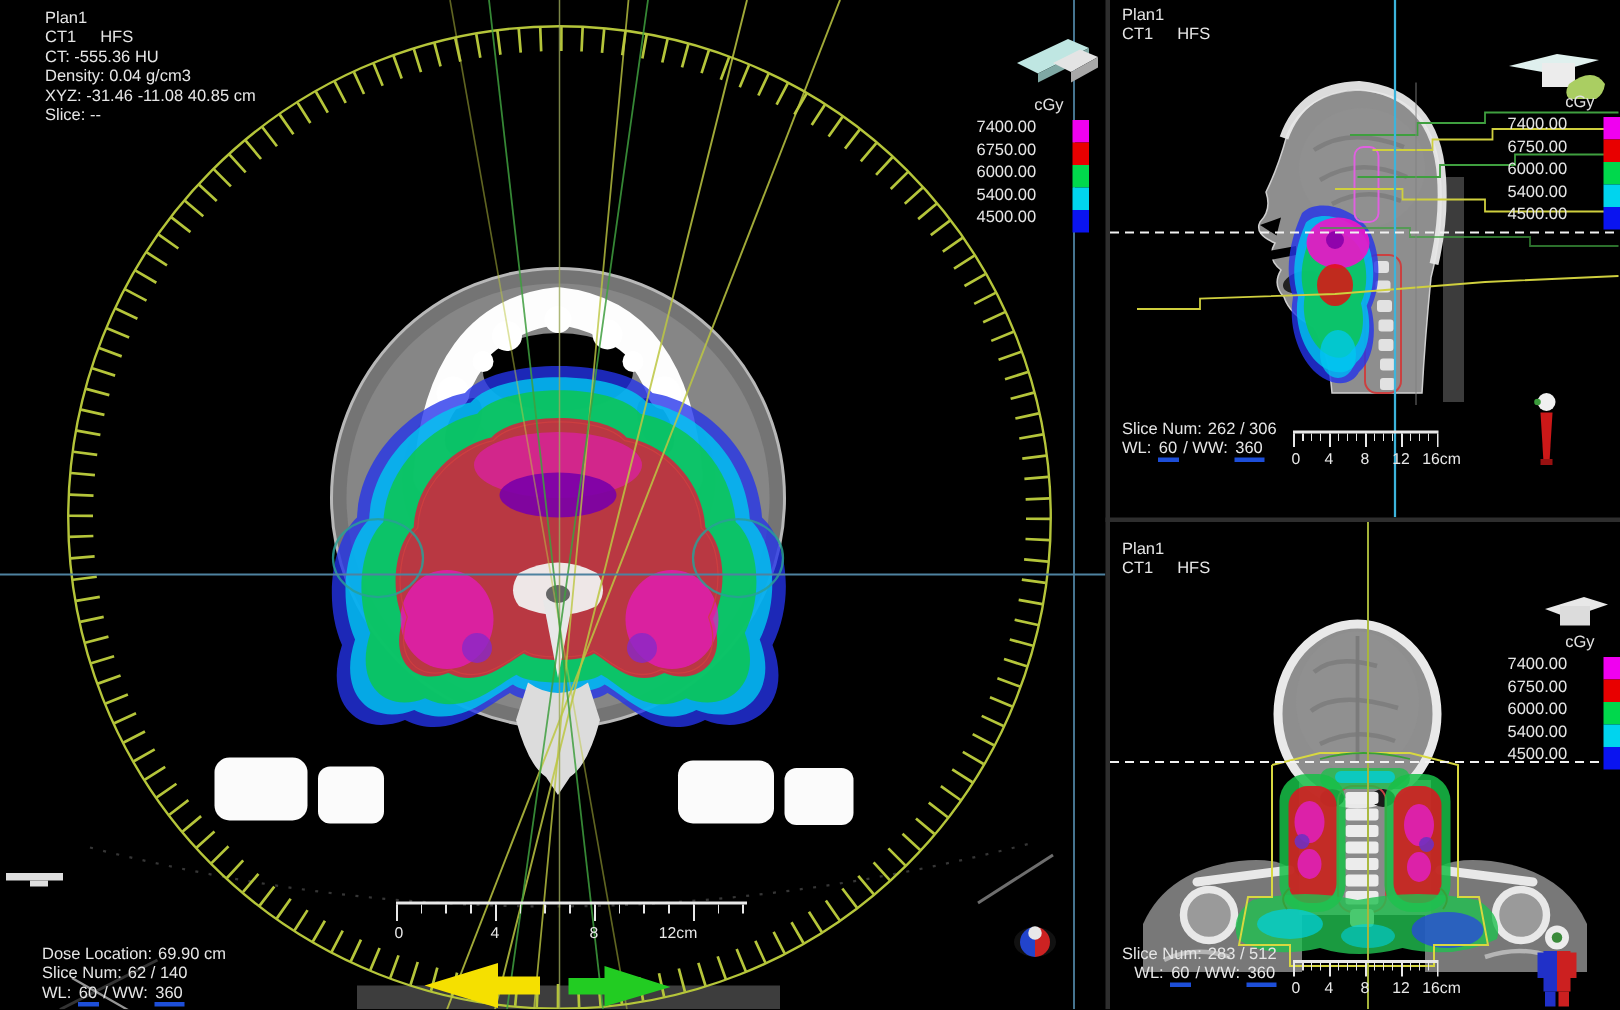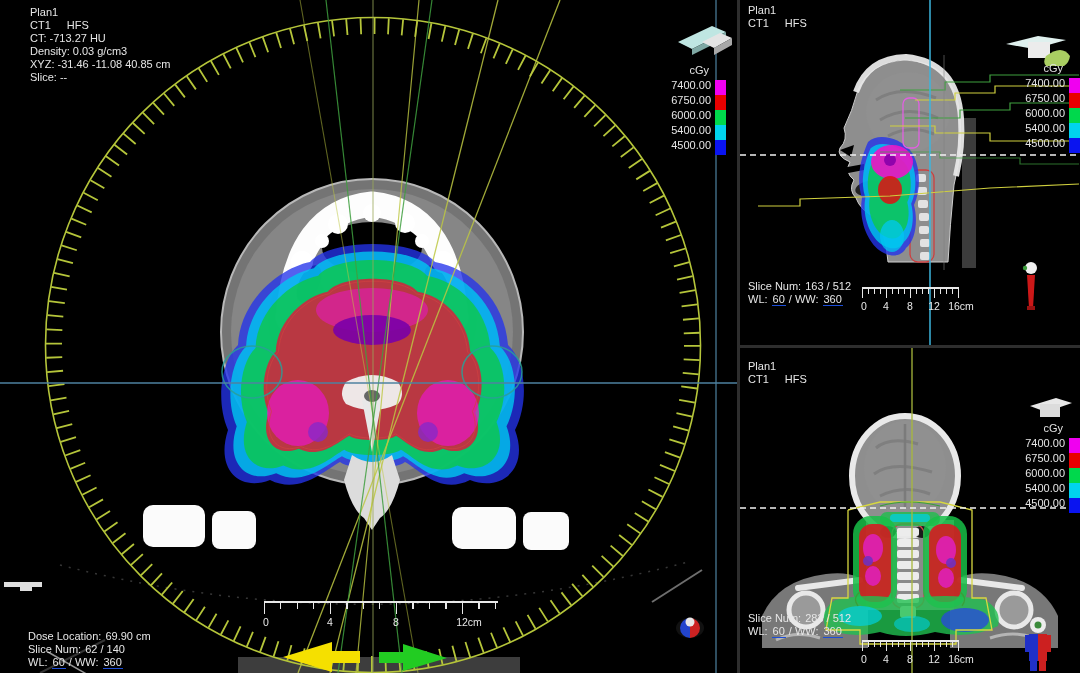--- a/index.html
+++ b/index.html
@@ -10,27 +10,27 @@
   .panel.sagittal{left:740px;top:0;width:340px;height:345px;}
   .panel.coronal{left:740px;top:348px;width:340px;height:325px;}
   .v-divider{position:absolute;left:737px;top:0;width:3px;height:673px;background:#2e2e2e;}
   .h-divider{position:absolute;left:737px;top:345px;width:343px;height:3px;background:#2e2e2e;}
   svg.scene{position:absolute;left:0;top:0;}
   .info{position:absolute;line-height:13px;white-space:nowrap;}
   .info .line{height:13px;}
   .gap{margin-left:16px;margin-top:16px;}
   .sep{margin:0 3px;}
   .lab{margin-right:4px;}
-  .uline{border-bottom:1px solid #1d4ed8;padding:0 1px;}
+  .uline{border-bottom:3px solid #1d4ed8;padding:0 1px;}
   
   .legend{position:absolute;width:78px;}
   .legend-unit{text-align:right;padding-right:17px;height:16px;line-height:16px;color:#e2e2e2;}
   .legend-body{display:flex;justify-content:flex-end;}
   .legend-values{width:60px;}
-  .legend-values .lv{height:15px;line-height:15px;text-align:right;}
+  .legend-values .lv{height:15px;line-height:15px;text-align:left;}
   .legend-bar{width:11px;margin-left:4px;margin-top:2px;}
   .legend-bar .seg{width:11px;height:15px;}
   .seg0{background:#f000f0;} .seg1{background:#e80000;} .seg2{background:#00d84c;}
   .seg3{background:#00d4ee;} .seg4{background:#0a14f0;}
   
   .ruler{position:absolute;}
   .ruler .ticks{border-top:2px solid #e8e8e8;background-repeat:no-repeat,no-repeat;}
   .ruler.big .ticks{width:234px;height:11px;
      background-image:repeating-linear-gradient(90deg,#e8e8e8 0 1.4px,transparent 1.4px 66px),
                       repeating-linear-gradient(90deg,#e8e8e8 0 1px,transparent 1px 16.5px);
@@ -133,22 +133,22 @@
       <line x1="0" y1="383" x2="737" y2="383" stroke="#4e82a0" stroke-width="1.3"></line>
       <line x1="716" y1="0" x2="716" y2="673" stroke="#4e82a0" stroke-width="1.2"></line>
 
       <polygon points="283,657 332,642 332,651 360,651 360,663 332,663 332,672" fill="#f5e000"></polygon>
       <polygon points="447,658 403,644 403,652 379,652 379,663 403,663 403,671" fill="#22cc22"></polygon>
     </svg>
 
     <div class="info" style="left:30px;top:6px;">
       <div class="line">Plan1</div>
       <div class="line"><span>CT1</span><span class="gap">HFS</span></div>
-      <div class="line">CT: -713.27 HU</div>
-      <div class="line">Density: 0.03 g/cm3</div>
+      <div class="line">CT: -555.36 HU</div>
+      <div class="line">Density: 0.04 g/cm3</div>
       <div class="line">XYZ: -31.46 -11.08 40.85 cm</div>
       <div class="line">Slice: --</div>
     </div>
 
     <svg class="icon" style="left:676px;top:16px;" width="58" height="42">
       <polygon points="2,26 36,10 50,16 16,33" fill="#bfe6e2"></polygon>
       <polygon points="16,33 50,16 50,22 16,39" fill="#7fa8a4"></polygon>
       <polygon points="26,26 44,17 56,22 38,32" fill="#e4e4e4"></polygon>
       <polygon points="38,32 56,22 56,29 38,39" fill="#a8a8a8"></polygon>
     </svg>
@@ -172,21 +172,21 @@
         </div>
       </div>
     </div>
 
     <div class="ruler big" style="left:264px;top:601px;">
       <div class="ticks"></div>
       <div class="labels">
         <span style="left:2px;">0</span>
         <span style="left:66px;">4</span>
         <span style="left:132px;">8</span>
-        <span style="left:205px;">12cm</span>
+        <span style="left:188px;">12cm</span>
       </div>
     </div>
 
     <div class="info" style="left:28px;top:629px;line-height:14px;">
       <div class="line"><span class="lab">Dose Location:</span><span>69.90 cm</span></div>
       <div class="line"><span class="lab">Slice Num:</span><span>62 / 140</span></div>
       <div class="line"><span class="lab">WL:</span><span class="uline">60</span><span class="sep">/</span><span class="lab">WW:</span><span class="uline">360</span></div>
     </div>
 
     <svg class="icon" style="left:670px;top:610px;" width="40" height="34">
@@ -285,21 +285,21 @@
       <div class="labels">
         <span style="left:2px;">0</span>
         <span style="left:24px;">4</span>
         <span style="left:48px;">8</span>
         <span style="left:72px;">12</span>
         <span style="left:99px;">16cm</span>
       </div>
     </div>
 
     <div class="info" style="left:8px;top:279px;line-height:15px;">
-      <div class="line"><span class="lab">Slice Num:</span><span>163 / 512</span></div>
+      <div class="line"><span class="lab">Slice Num:</span><span>262 / 306</span></div>
       <div class="line"><span class="lab">WL:</span><span class="uline">60</span><span class="sep">/</span><span class="lab">WW:</span><span class="uline">360</span></div>
     </div>
 
     <svg class="icon" style="left:278px;top:258px;" width="30" height="54">
       <circle cx="13" cy="10" r="6" fill="#f0f0f0"></circle>
       <circle cx="7" cy="10" r="2.2" fill="#3a9a3a"></circle>
       <polygon points="9,17 17,17 15,50 11,50" fill="#cc1818"></polygon>
       <rect x="9" y="48" width="8" height="4" fill="#991111"></rect>
     </svg>
   </section>
@@ -396,21 +396,21 @@
       <div class="ticks"></div>
       <div class="labels">
         <span style="left:2px;">0</span>
         <span style="left:24px;">4</span>
         <span style="left:48px;">8</span>
         <span style="left:72px;">12</span>
         <span style="left:99px;">16cm</span>
       </div>
     </div>
 
-    <div class="info" style="left:8px;top:263px;line-height:15px;">
+    <div class="info" style="left:8px;top:281px;line-height:15px;text-align:right;">
       <div class="line"><span class="lab">Slice Num:</span><span>283 / 512</span></div>
       <div class="line"><span class="lab">WL:</span><span class="uline">60</span><span class="sep">/</span><span class="lab">WW:</span><span class="uline">360</span></div>
     </div>
 
     <svg class="icon" style="left:280px;top:266px;" width="44" height="58">
       <circle cx="18" cy="11" r="8" fill="#ececec"></circle>
       <circle cx="18" cy="11" r="3.5" fill="#3a8a3a"></circle>
       <rect x="5" y="21" width="5" height="17" fill="#2030c8"></rect>
       <rect x="26" y="21" width="5" height="17" fill="#cc2020"></rect>
       <rect x="9" y="20" width="9" height="27" fill="#2030c8"></rect>

